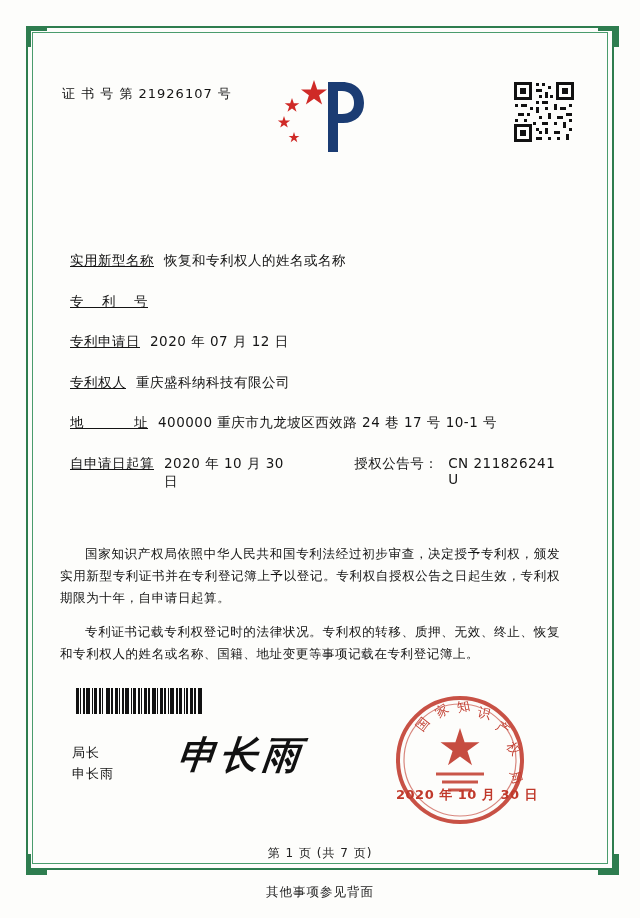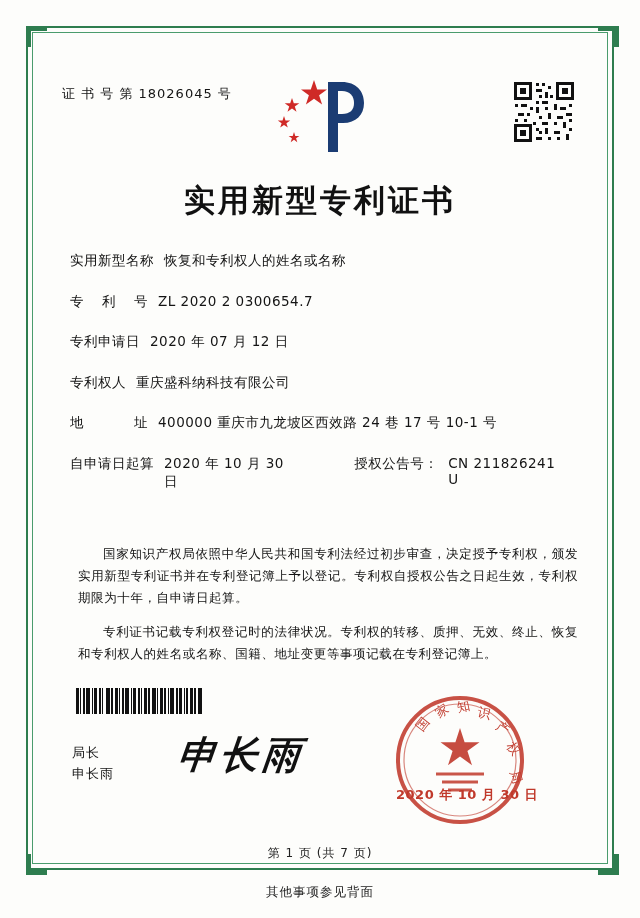--- a/index.html
+++ b/index.html
@@ -86,20 +86,21 @@
   .field-row {
     display: flex;
     align-items: baseline;
     font-size: 13.5px;
     margin-bottom: 22.5px;
     color: #141414;
   }
   .field-label {
     white-space: nowrap;
     letter-spacing: 0.5px;
+    text-decoration: underline;
   }
   .field-label.spread {
     display: inline-block;
     width: 78px;
     text-align: justify;
     text-align-last: justify;
   }
   .field-value {
     margin-left: 10px;
     letter-spacing: 0.5px;
@@ -107,21 +108,21 @@
   .field-row .secondary-label {
     margin-left: 52px;
     white-space: nowrap;
     letter-spacing: 0.5px;
     text-align: right;
   }
 
   
   .paras {
     position: absolute;
-    left: 78px; top: 530px;
+    left: 60px; top: 530px;
     width: 500px;
   }
   .para {
     font-size: 12.5px;
     line-height: 22px;
     text-indent: 2em;
     letter-spacing: 0.6px;
     margin-bottom: 6px;
     color: #141414;
     text-align: justify;
@@ -203,21 +204,21 @@
 
 <div class="page">
 
   <div class="border-outer"></div>
   <div class="border-inner"></div>
   <div class="corner tl"></div>
   <div class="corner tr"></div>
   <div class="corner bl"></div>
   <div class="corner br"></div>
 
-  <div class="cert-no">证 书 号 第 18026045 号</div>
+  <div class="cert-no">证 书 号 第 21926107 号</div>
 
   <div class="logo">
     <svg width="96" height="78" viewBox="0 0 96 78">
       <g fill="#cf2a27">
         <polygon points="42,2 45.2,11.4 55,11.4 47.1,17.2 50.1,26.6 42,20.8 33.9,26.6 36.9,17.2 29,11.4 38.8,11.4"></polygon>
         <polygon points="20,20 21.8,25.2 27.3,25.2 22.8,28.5 24.5,33.7 20,30.5 15.5,33.7 17.2,28.5 12.7,25.2 18.2,25.2"></polygon>
         <polygon points="12,38 13.5,42.4 18.2,42.4 14.4,45.2 15.8,49.6 12,46.9 8.2,49.6 9.6,45.2 5.8,42.4 10.5,42.4"></polygon>
         <polygon points="22,54 23.3,57.9 27.4,57.9 24.1,60.3 25.3,64.2 22,61.8 18.7,64.2 19.9,60.3 16.6,57.9 20.7,57.9"></polygon>
       </g>
       <path d="M56 4 L70 4 C84 4 92 13 92 25 C92 37 84 45 71 45 L66 45 L66 74 L56 74 Z" fill="#1b3c73"></path>
@@ -272,33 +273,31 @@
         <rect x="36" y="57" width="3" height="3"></rect>
           <rect x="45" y="57" width="3" height="3"></rect>
         <rect x="54" y="54" width="3" height="6"></rect>
           <rect x="27" y="51" width="3" height="3"></rect>
         <rect x="48" y="36" width="3" height="3"></rect>
           <rect x="57" y="39" width="3" height="3"></rect>
       </g>
     </svg>
   </div>
 
-  <div class="title">实用新型专利证书</div>
 
   <div class="fields">
 
     <div class="field-row">
       <span class="field-label">实用新型名称</span>
       <span class="field-value">恢复和专利权人的姓名或名称</span>
     </div>
 
 
     <div class="field-row">
       <span class="field-label spread">专利号</span>
-      <span class="field-value">ZL 2020 2 0300654.7</span>
     </div>
 
     <div class="field-row">
       <span class="field-label">专利申请日</span>
       <span class="field-value">2020 年 07 月 12 日</span>
     </div>
 
     <div class="field-row">
       <span class="field-label">专利权人</span>
       <span class="field-value">重庆盛科纳科技有限公司</span>

